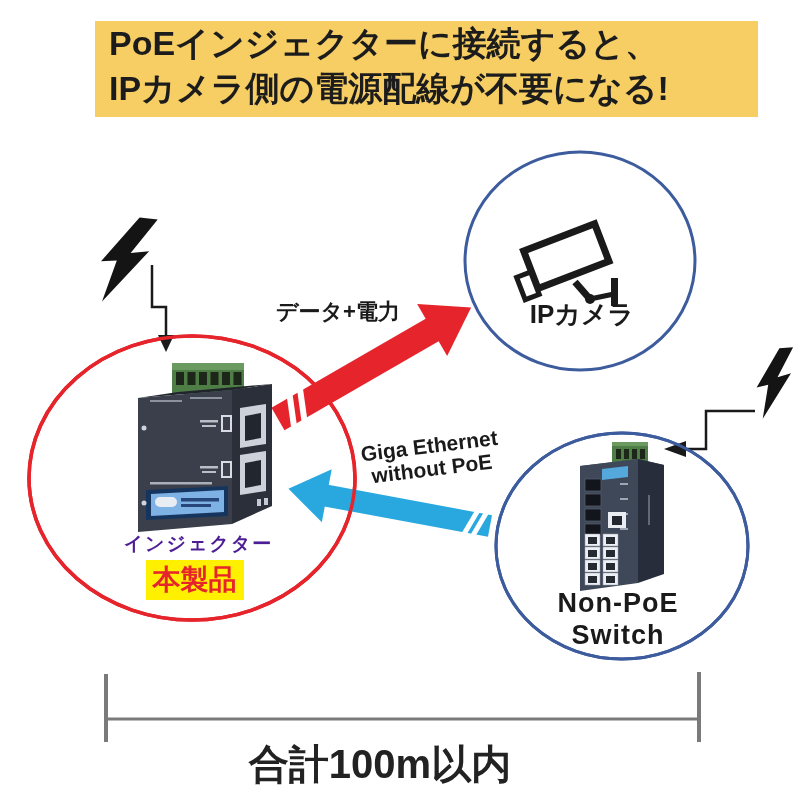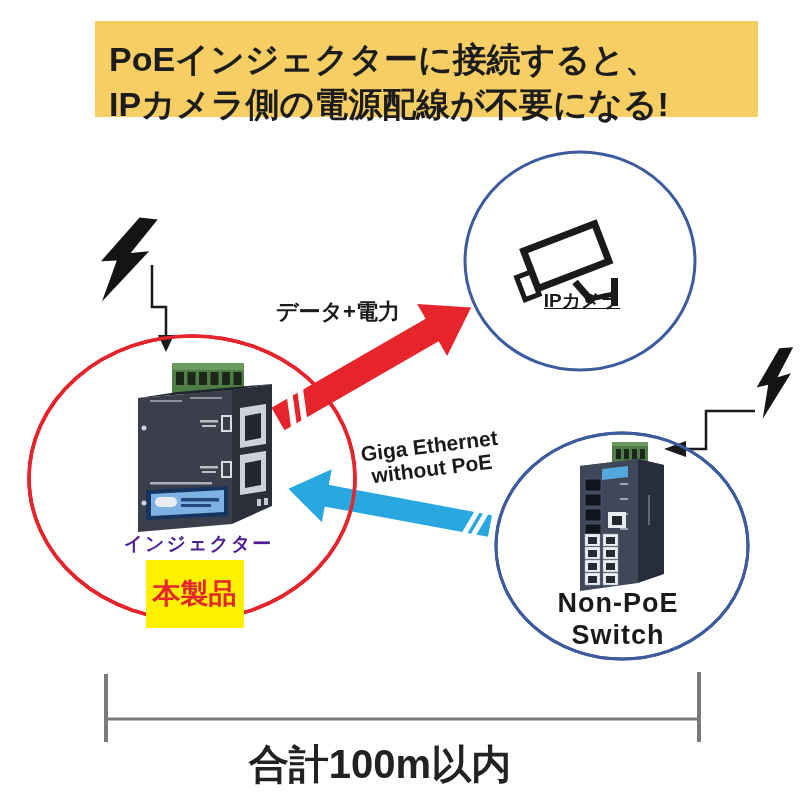--- a/index.html
+++ b/index.html
@@ -4,29 +4,29 @@
 <style>
   html,body{margin:0;padding:0;background:#ffffff;}
   #stage{
     position:relative;width:800px;height:800px;background:#ffffff;overflow:hidden;
     font-family:"Liberation Sans","DejaVu Sans",sans-serif;
   }
   #bg{position:absolute;left:0;top:0;width:800px;height:800px;}
   .banner{
     position:absolute;left:95px;top:21px;width:663px;height:96px;
     background:#F6CE63;color:#1c1c1c;font-weight:bold;font-size:34px;
-    line-height:45px;padding:16px 0 0 14px;box-sizing:border-box;letter-spacing:0px;
+    line-height:45px;padding:0 0 0 14px;box-sizing:border-box;letter-spacing:0px;
   }
   .lbl{position:absolute;font-weight:bold;color:#1a1a1a;text-align:center;}
-  .camera-label{left:518px;top:288px;width:128px;font-size:19px;text-decoration:underline;}
+  .camera-label{left:518px;top:297px;width:128px;font-size:26px;}
   .power-label{left:253px;top:297px;width:170px;font-size:22px;}
   .eth-label{left:338px;top:434px;width:185px;font-size:21px;line-height:23px;transform:rotate(-7deg);}
   .injector-label{left:96px;top:531px;width:205px;font-size:19px;letter-spacing:2px;color:#4c1d95;}
   .badge-wrap{left:92px;top:560px;width:205px;font-size:28px;}
-  .badge-wrap span{background:#FFF000;color:#E6242B;padding:15px 7px;display:inline-block;}
+  .badge-wrap span{background:#FFF000;color:#E6242B;padding:1px 7px;display:inline-block;}
   .switch-label{left:538px;top:587px;width:160px;font-size:27px;line-height:32px;letter-spacing:1px;}
   .dim-label{left:230px;top:737px;width:300px;font-size:40px;color:#222222;}
 </style>
 </head>
 <body>
 
 <div id="stage">
 
   <svg id="bg" viewBox="0 0 800 800">
 

